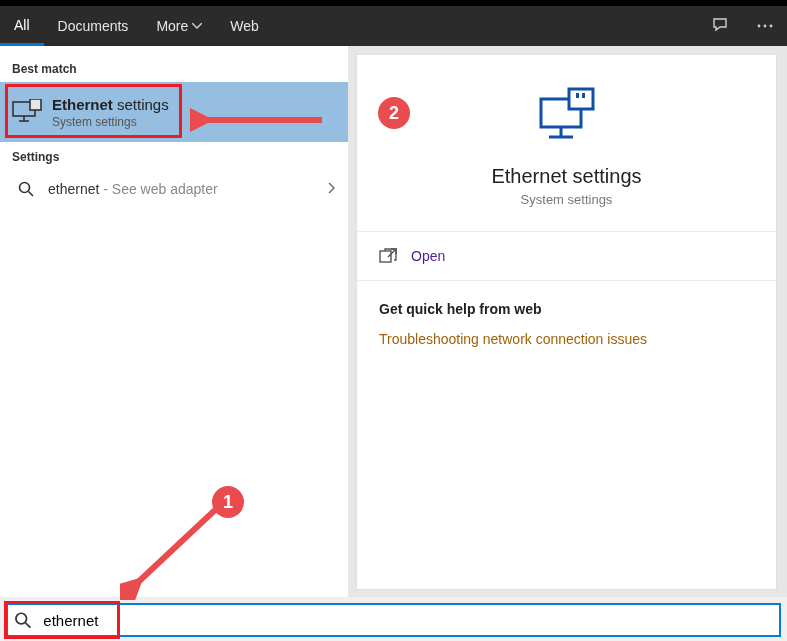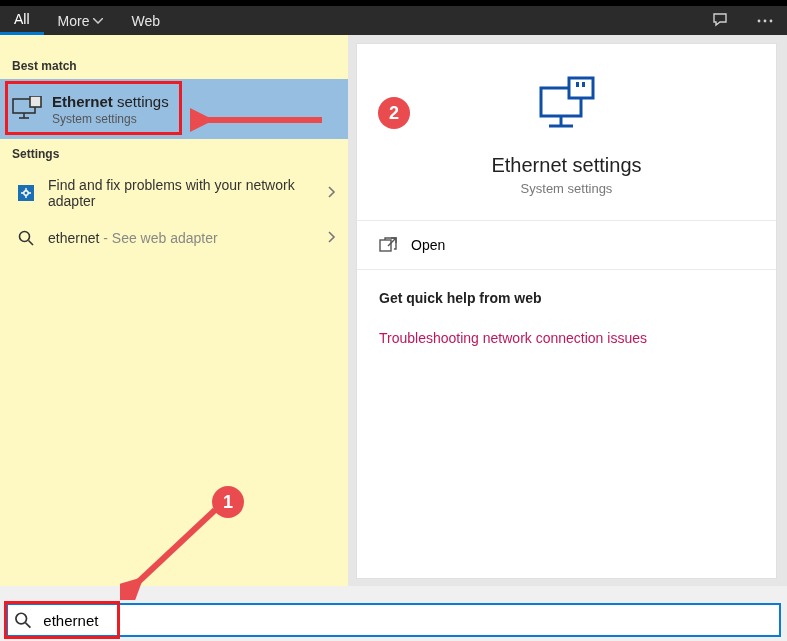--- a/index.html
+++ b/index.html
@@ -9,21 +9,21 @@
     height: 641px;
     background: #f0f0f0;
     position: relative;
     overflow: hidden;
   }
   .titlebar {
     height: 6px;
     background: #000;
   }
   .tabbar {
-    height: 29px;
+    height: 40px;
     background: #2b2b2b;
     display: flex;
     align-items: stretch;
     color: #e5e5e5;
     font-size: 14px;
   }
   .tab {
     display: flex;
     align-items: center;
     padding: 0 14px;
@@ -38,22 +38,22 @@
   .tabbar .spacer { flex: 1; }
   .tabbar .right-ico { display:flex; align-items:center; padding:0 12px; }
   .tabbar .right-ico svg { fill:#cfcfcf; }
   .body {
     display: flex;
     height: 551px;
     background: #e6e6e6;
   }
   .left {
     width: 348px;
-    background: #fef9c3;
-    padding-top: 16px;
+    background: #ffffff;
+    padding-top: 8px;
   }
   .section-label {
     font-size: 12px;
     font-weight: 600;
     color: #333;
     padding: 8px 12px 6px 12px;
   }
   .best-match {
     background: #96bee0;
     height: 60px;
@@ -102,27 +102,27 @@
   .preview-center {
     text-align:center;
     padding:32px 10px 24px 10px;
     border-bottom:1px solid #eaeaea;
   }
   .preview-center .big-title { font-size:20px; color:#222; margin-top:18px; }
   .preview-center .big-sub   { font-size:13px; color:#777; margin-top:4px; }
   .preview-open {
     display:flex; align-items:center;
     padding:16px 22px;
-    font-size:14px; color:#000000;
+    font-size:14px; color:#4c1d95;
     border-bottom:1px solid #eaeaea;
   }
   .preview-open svg { margin-right:14px; }
   .preview-help { padding:20px 22px; }
-  .preview-help .h { font-weight:600; font-size:14px; color:#222; margin-bottom:24px;}
-  .preview-help .ln { font-size:14px; color:#be185d; }
+  .preview-help .h { font-weight:600; font-size:14px; color:#222; margin-bottom:14px;}
+  .preview-help .ln { font-size:14px; color:#a16207; }
   .searchbar {
     position:absolute;
     left:6px; right:6px; bottom:4px;
     height:34px;
     background:#fff;
     border:2px solid #0a7bd6;
     display:flex; align-items:center;
     padding:0 6px;
   }
   .searchbar svg { margin-right:10px; }
@@ -149,20 +149,21 @@
     pointer-events:none;
   }
 </style>
 </head>
 <body>
 
 <div class="titlebar"></div>
 
 <div class="tabbar">
   <div class="tab selected">All</div>
+  <div class="tab">Documents</div>
   <div class="tab tab-more">
     <span>More</span>
     <svg width="10" height="6" viewBox="0 0 10 6">
         <path d="M0 0 L5 5 L10 0" stroke="#ccc" fill="none" stroke-width="1.5"></path>
       </svg>
   </div>
   <div class="tab">Web</div>
   <div class="spacer"></div>
   <div class="right-ico">
     <svg width="20" height="20" viewBox="0 0 20 20">
@@ -195,35 +196,20 @@
         <div class="name">
           <b>Ethernet</b><span> settings</span>
         </div>
         <div class="sub">System settings</div>
       </div>
       <div class="red-box"></div>
     </div>
 
     <div class="section-label">Settings</div>
 
-    <div class="list-item">
-      <div class="ico-slot">
-        <svg width="18" height="18" viewBox="0 0 18 18">
-            <rect x="1" y="1" width="16" height="16" fill="#1a6fb5"></rect>
-            <path d="M4 9h3M11 9h3M9 4v3M9 11v3" stroke="#fff" stroke-width="1.4"></path>
-            <circle cx="9" cy="9" r="2.2" fill="none" stroke="#fff" stroke-width="1.4"></circle>
-          </svg>
-      </div>
-      <div class="txt">Find and fix problems with your network adapter</div>
-      <div class="chev">
-        <svg width="8" height="12" viewBox="0 0 8 12">
-            <path d="M1 1 L6 6 L1 11" stroke="#777" fill="none" stroke-width="1.6"></path>
-          </svg>
-      </div>
-    </div>
 
 
     <div class="list-item">
       <div class="ico-slot">
         <svg width="16" height="16" viewBox="0 0 16 16">
             <circle cx="6.5" cy="6.5" r="5" fill="none" stroke="#333" stroke-width="1.6"></circle>
             <line x1="10.5" y1="10.5" x2="15" y2="15" stroke="#333" stroke-width="1.6"></line>
           </svg>
       </div>
       <div class="txt">

